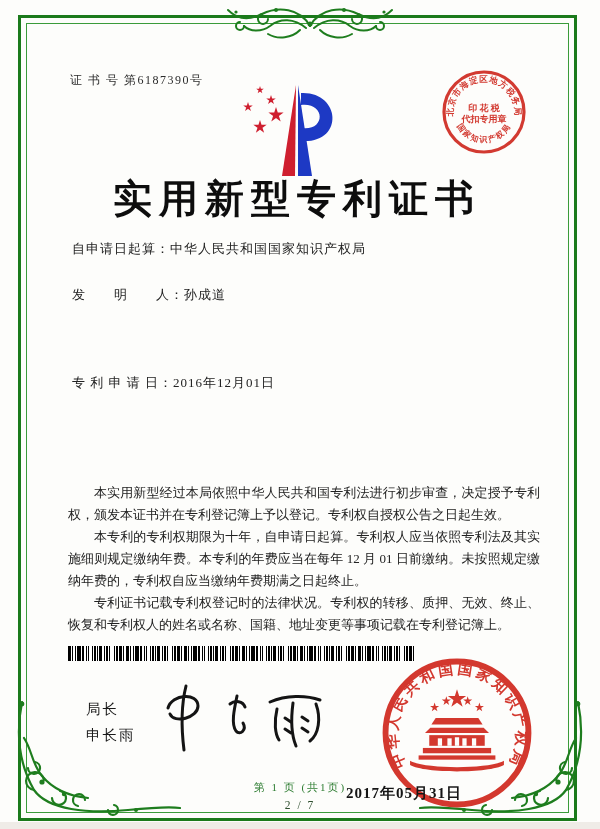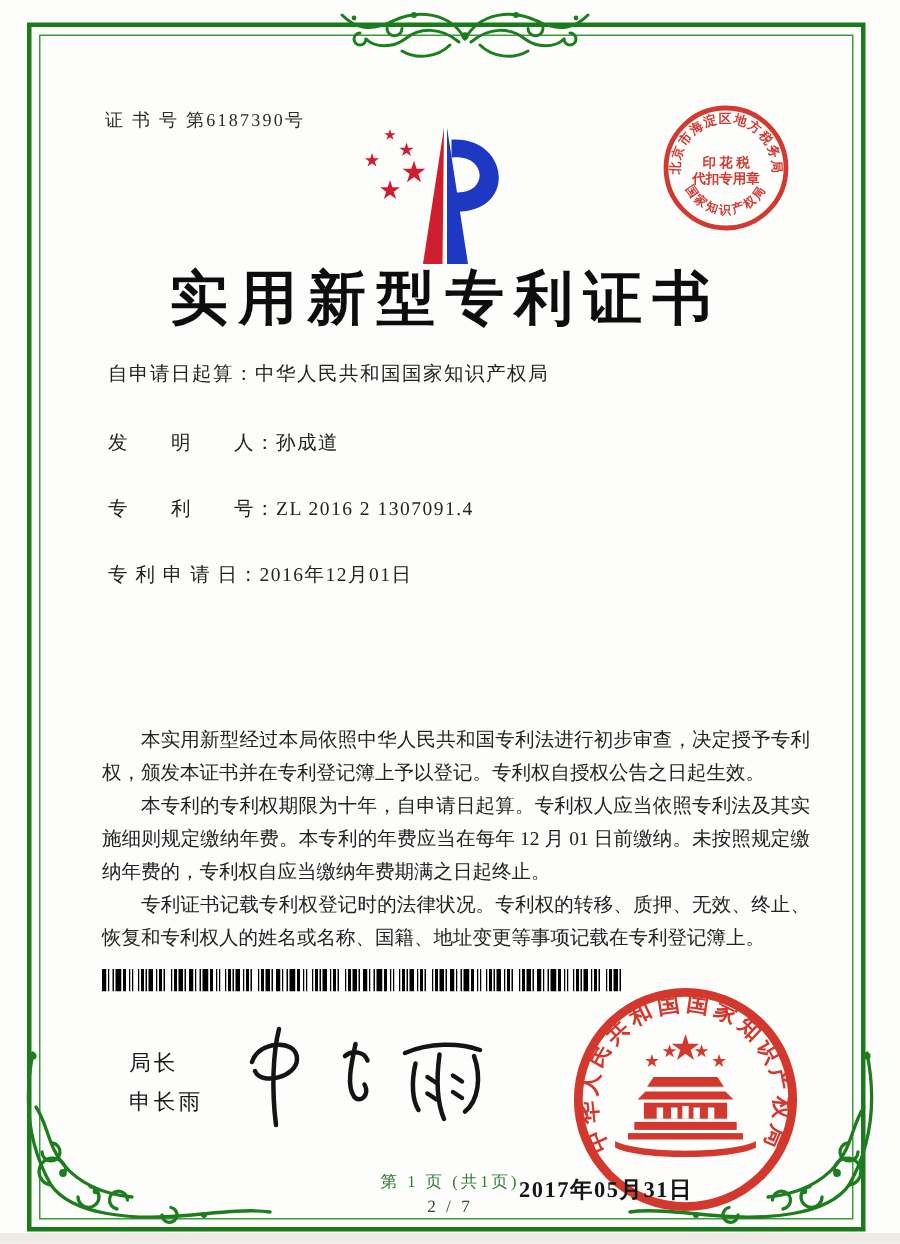--- a/index.html
+++ b/index.html
@@ -145,21 +145,20 @@
       <use href="#star" transform="translate(10,27) scale(5)"></use>
       <use href="#star" transform="translate(38,35) scale(8)"></use>
       <use href="#star" transform="translate(22,47) scale(7)"></use>
     </g>
   </svg>
 
   <div class="title">实用新型专利证书</div>
 
   <div class="field f0"><span>自申请日起算：</span><span>中华人民共和国国家知识产权局</span></div>
   <div class="field f1"><span>发　　明　　人：</span><span>孙成道</span></div>
-  <div class="field f2"><span>专　　利　　号：</span><span>ZL 2016 2 1307091.4</span></div>
   <div class="field f3"><span>专 利 申 请 日：</span><span>2016年12月01日</span></div>
 
   <div class="body-text">
     <p>本实用新型经过本局依照中华人民共和国专利法进行初步审查，决定授予专利权，颁发本证书并在专利登记簿上予以登记。专利权自授权公告之日起生效。</p>
     <p>本专利的专利权期限为十年，自申请日起算。专利权人应当依照专利法及其实施细则规定缴纳年费。本专利的年费应当在每年 12 月 01 日前缴纳。未按照规定缴纳年费的，专利权自应当缴纳年费期满之日起终止。</p>
     <p>专利证书记载专利权登记时的法律状况。专利权的转移、质押、无效、终止、恢复和专利权人的姓名或名称、国籍、地址变更等事项记载在专利登记簿上。</p>
   </div>
 
   <div class="barcode" id="barcode"><i style="width:3px;background:#000"></i><i style="width:1px;background:#fff"></i><i style="width:1px;background:#000"></i><i style="width:2px;background:#fff"></i><i style="width:1px;background:#000"></i><i style="width:1px;background:#fff"></i><i style="width:4px;background:#000"></i><i style="width:1px;background:#fff"></i><i style="width:2px;background:#000"></i><i style="width:2px;background:#fff"></i><i style="width:1px;background:#000"></i><i style="width:1px;background:#fff"></i><i style="width:1px;background:#000"></i><i style="width:3px;background:#fff"></i><i style="width:1px;background:#000"></i><i style="width:1px;background:#fff"></i><i style="width:2px;background:#000"></i><i style="width:1px;background:#fff"></i><i style="width:1px;background:#000"></i><i style="width:1px;background:#fff"></i><i style="width:3px;background:#000"></i><i style="width:2px;background:#fff"></i><i style="width:1px;background:#000"></i><i style="width:1px;background:#fff"></i><i style="width:2px;background:#000"></i><i style="width:1px;background:#fff"></i><i style="width:1px;background:#000"></i><i style="width:4px;background:#fff"></i><i style="width:1px;background:#000"></i><i style="width:1px;background:#fff"></i><i style="width:2px;background:#000"></i><i style="width:1px;background:#fff"></i><i style="width:3px;background:#000"></i><i style="width:1px;background:#fff"></i><i style="width:1px;background:#000"></i><i style="width:2px;background:#fff"></i><i style="width:3px;background:#000"></i><i style="width:1px;background:#fff"></i><i style="width:1px;background:#000"></i><i style="width:2px;background:#fff"></i><i style="width:1px;background:#000"></i><i style="width:1px;background:#fff"></i><i style="width:4px;background:#000"></i><i style="width:1px;background:#fff"></i><i style="width:2px;background:#000"></i><i style="width:2px;background:#fff"></i><i style="width:1px;background:#000"></i><i style="width:1px;background:#fff"></i><i style="width:1px;background:#000"></i><i style="width:3px;background:#fff"></i><i style="width:1px;background:#000"></i><i style="width:1px;background:#fff"></i><i style="width:2px;background:#000"></i><i style="width:1px;background:#fff"></i><i style="width:1px;background:#000"></i><i style="width:1px;background:#fff"></i><i style="width:3px;background:#000"></i><i style="width:2px;background:#fff"></i><i style="width:1px;background:#000"></i><i style="width:1px;background:#fff"></i><i style="width:2px;background:#000"></i><i style="width:1px;background:#fff"></i><i style="width:1px;background:#000"></i><i style="width:4px;background:#fff"></i><i style="width:1px;background:#000"></i><i style="width:1px;background:#fff"></i><i style="width:2px;background:#000"></i><i style="width:1px;background:#fff"></i><i style="width:3px;background:#000"></i><i style="width:1px;background:#fff"></i><i style="width:1px;background:#000"></i><i style="width:2px;background:#fff"></i><i style="width:3px;background:#000"></i><i style="width:1px;background:#fff"></i><i style="width:1px;background:#000"></i><i style="width:2px;background:#fff"></i><i style="width:1px;background:#000"></i><i style="width:1px;background:#fff"></i><i style="width:4px;background:#000"></i><i style="width:1px;background:#fff"></i><i style="width:2px;background:#000"></i><i style="width:2px;background:#fff"></i><i style="width:1px;background:#000"></i><i style="width:1px;background:#fff"></i><i style="width:1px;background:#000"></i><i style="width:3px;background:#fff"></i><i style="width:1px;background:#000"></i><i style="width:1px;background:#fff"></i><i style="width:2px;background:#000"></i><i style="width:1px;background:#fff"></i><i style="width:1px;background:#000"></i><i style="width:1px;background:#fff"></i><i style="width:3px;background:#000"></i><i style="width:2px;background:#fff"></i><i style="width:1px;background:#000"></i><i style="width:1px;background:#fff"></i><i style="width:2px;background:#000"></i><i style="width:1px;background:#fff"></i><i style="width:1px;background:#000"></i><i style="width:4px;background:#fff"></i><i style="width:1px;background:#000"></i><i style="width:1px;background:#fff"></i><i style="width:2px;background:#000"></i><i style="width:1px;background:#fff"></i><i style="width:3px;background:#000"></i><i style="width:1px;background:#fff"></i><i style="width:1px;background:#000"></i><i style="width:2px;background:#fff"></i><i style="width:3px;background:#000"></i><i style="width:1px;background:#fff"></i><i style="width:1px;background:#000"></i><i style="width:2px;background:#fff"></i><i style="width:1px;background:#000"></i><i style="width:1px;background:#fff"></i><i style="width:4px;background:#000"></i><i style="width:1px;background:#fff"></i><i style="width:2px;background:#000"></i><i style="width:2px;background:#fff"></i><i style="width:1px;background:#000"></i><i style="width:1px;background:#fff"></i><i style="width:1px;background:#000"></i><i style="width:3px;background:#fff"></i><i style="width:1px;background:#000"></i><i style="width:1px;background:#fff"></i><i style="width:2px;background:#000"></i><i style="width:1px;background:#fff"></i><i style="width:1px;background:#000"></i><i style="width:1px;background:#fff"></i><i style="width:3px;background:#000"></i><i style="width:2px;background:#fff"></i><i style="width:1px;background:#000"></i><i style="width:1px;background:#fff"></i><i style="width:2px;background:#000"></i><i style="width:1px;background:#fff"></i><i style="width:1px;background:#000"></i><i style="width:4px;background:#fff"></i><i style="width:1px;background:#000"></i><i style="width:1px;background:#fff"></i><i style="width:2px;background:#000"></i><i style="width:1px;background:#fff"></i><i style="width:3px;background:#000"></i><i style="width:1px;background:#fff"></i><i style="width:1px;background:#000"></i><i style="width:2px;background:#fff"></i><i style="width:3px;background:#000"></i><i style="width:1px;background:#fff"></i><i style="width:1px;background:#000"></i><i style="width:2px;background:#fff"></i><i style="width:1px;background:#000"></i><i style="width:1px;background:#fff"></i><i style="width:4px;background:#000"></i><i style="width:1px;background:#fff"></i><i style="width:2px;background:#000"></i><i style="width:2px;background:#fff"></i><i style="width:1px;background:#000"></i><i style="width:1px;background:#fff"></i><i style="width:1px;background:#000"></i><i style="width:3px;background:#fff"></i><i style="width:1px;background:#000"></i><i style="width:1px;background:#fff"></i><i style="width:2px;background:#000"></i><i style="width:1px;background:#fff"></i><i style="width:1px;background:#000"></i><i style="width:1px;background:#fff"></i><i style="width:3px;background:#000"></i><i style="width:2px;background:#fff"></i><i style="width:1px;background:#000"></i><i style="width:1px;background:#fff"></i><i style="width:2px;background:#000"></i><i style="width:1px;background:#fff"></i><i style="width:1px;background:#000"></i><i style="width:4px;background:#fff"></i><i style="width:1px;background:#000"></i><i style="width:1px;background:#fff"></i><i style="width:2px;background:#000"></i><i style="width:1px;background:#fff"></i><i style="width:3px;background:#000"></i><i style="width:1px;background:#fff"></i><i style="width:1px;background:#000"></i><i style="width:2px;background:#fff"></i><i style="width:3px;background:#000"></i><i style="width:1px;background:#fff"></i><i style="width:1px;background:#000"></i><i style="width:2px;background:#fff"></i><i style="width:1px;background:#000"></i><i style="width:1px;background:#fff"></i><i style="width:4px;background:#000"></i><i style="width:1px;background:#fff"></i><i style="width:2px;background:#000"></i><i style="width:2px;background:#fff"></i><i style="width:1px;background:#000"></i><i style="width:1px;background:#fff"></i><i style="width:1px;background:#000"></i><i style="width:3px;background:#fff"></i><i style="width:1px;background:#000"></i><i style="width:1px;background:#fff"></i><i style="width:2px;background:#000"></i><i style="width:1px;background:#fff"></i><i style="width:1px;background:#000"></i><i style="width:1px;background:#fff"></i><i style="width:3px;background:#000"></i><i style="width:2px;background:#fff"></i><i style="width:1px;background:#000"></i><i style="width:1px;background:#fff"></i><i style="width:2px;background:#000"></i><i style="width:1px;background:#fff"></i><i style="width:1px;background:#000"></i><i style="width:4px;background:#fff"></i><i style="width:1px;background:#000"></i><i style="width:1px;background:#fff"></i><i style="width:2px;background:#000"></i><i style="width:1px;background:#fff"></i><i style="width:3px;background:#000"></i><i style="width:1px;background:#fff"></i><i style="width:1px;background:#000"></i></div>
 

